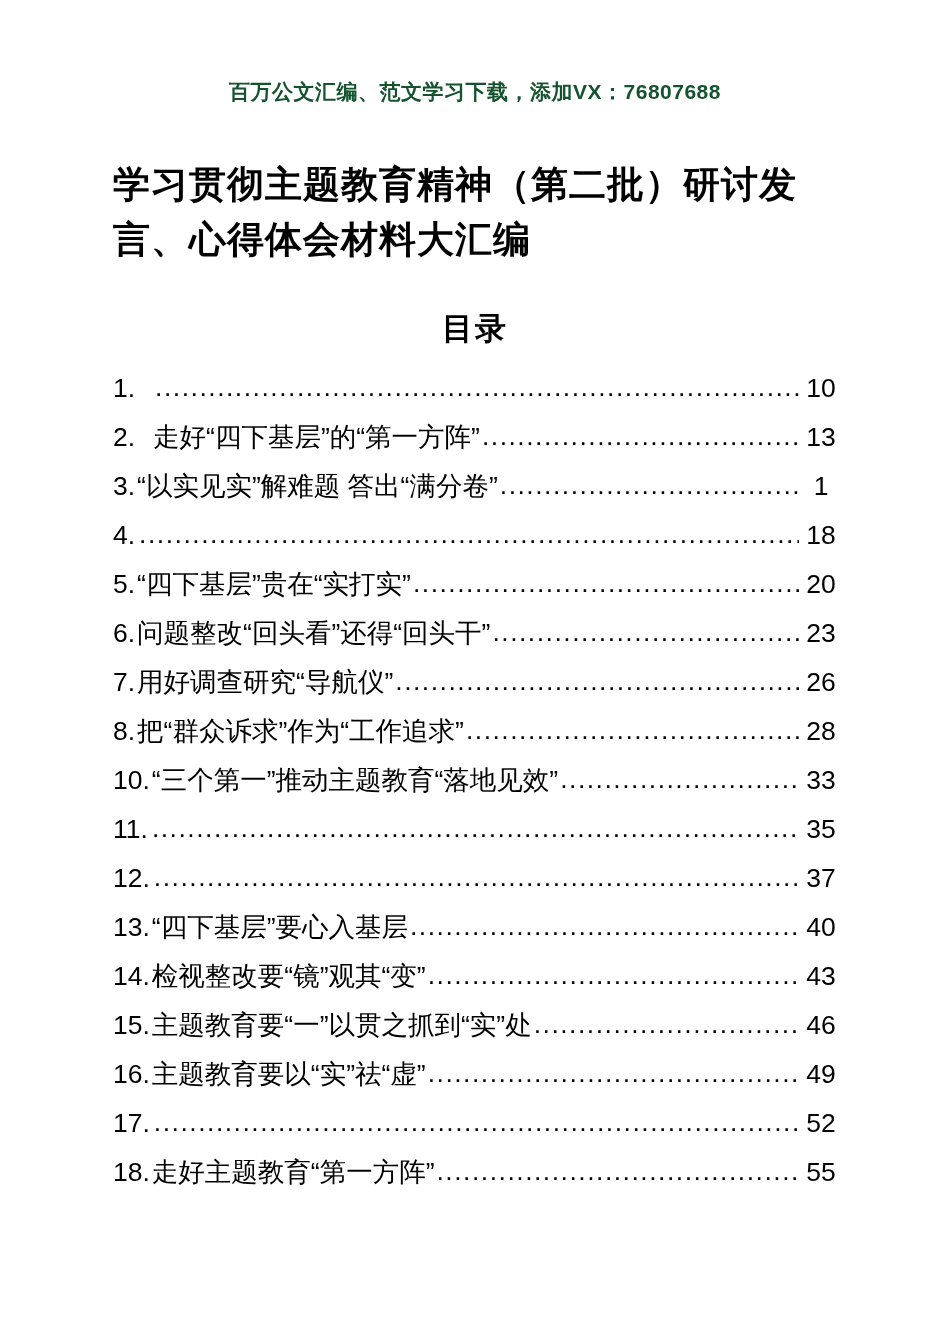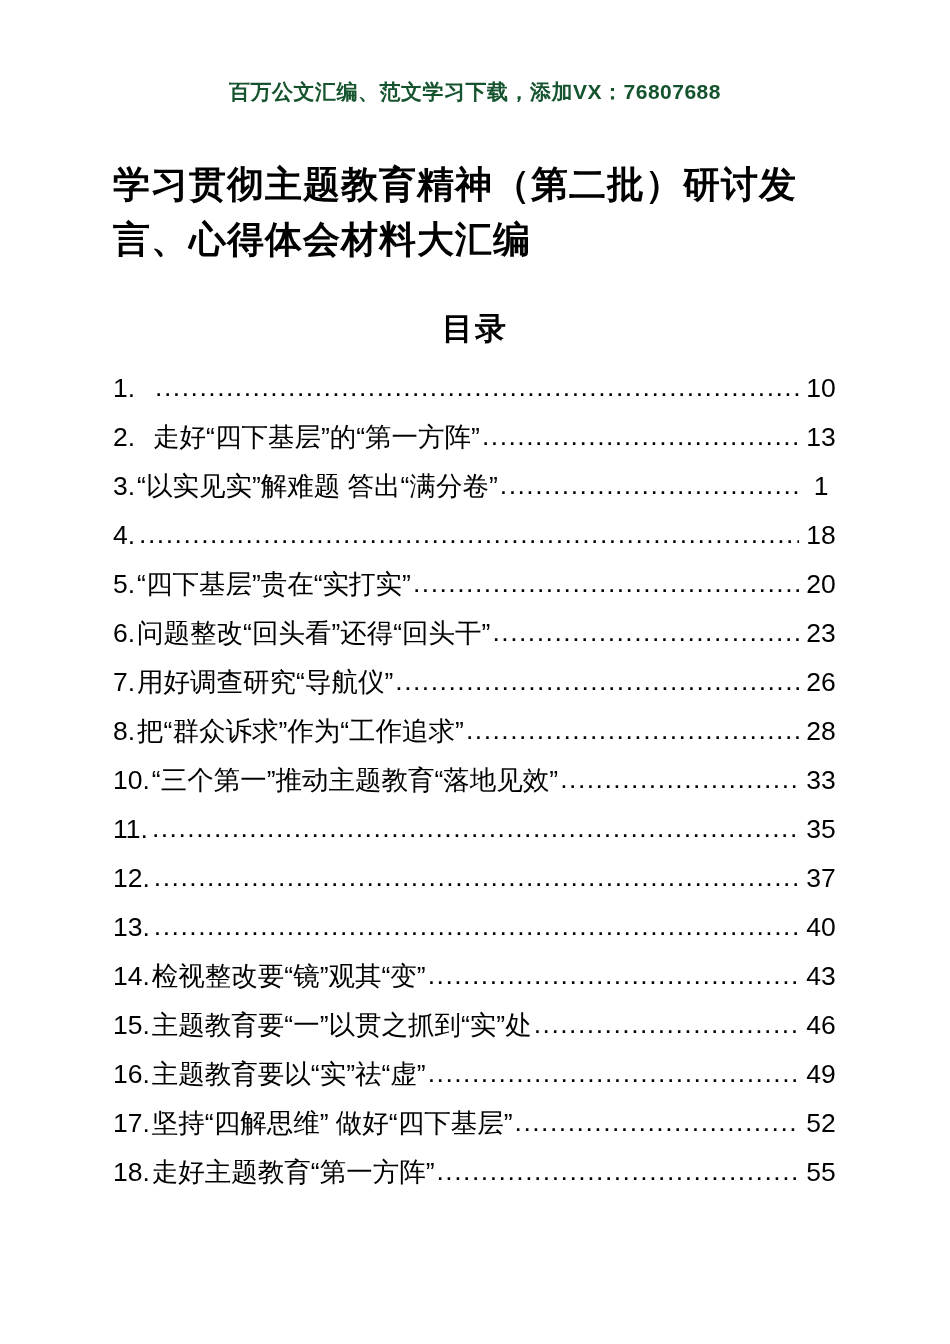--- a/index.html
+++ b/index.html
@@ -155,20 +155,21 @@
         <span class="toc-dots">................................................................................</span>
         <span class="toc-page">35</span>
       </div>
       <div class="toc-item">
         <span class="toc-num">12.</span>
         <span class="toc-dots">................................................................................</span>
         <span class="toc-page">37</span>
       </div>
       <div class="toc-item">
         <span class="toc-num">13.</span>
+        <span class="toc-text">“四下基层”要心入基层</span>
         <span class="toc-dots">................................................................................</span>
         <span class="toc-page">40</span>
       </div>
       <div class="toc-item">
         <span class="toc-num">14.</span>
         <span class="toc-text">检视整改要“镜”观其“变”</span>
         <span class="toc-dots">................................................................................</span>
         <span class="toc-page">43</span>
       </div>
       <div class="toc-item">
@@ -178,21 +179,20 @@
         <span class="toc-page">46</span>
       </div>
       <div class="toc-item">
         <span class="toc-num">16.</span>
         <span class="toc-text">主题教育要以“实”祛“虚”</span>
         <span class="toc-dots">................................................................................</span>
         <span class="toc-page">49</span>
       </div>
       <div class="toc-item">
         <span class="toc-num">17.</span>
-        <span class="toc-text">坚持“四解思维” 做好“四下基层”</span>
         <span class="toc-dots">................................................................................</span>
         <span class="toc-page">52</span>
       </div>
       <div class="toc-item">
         <span class="toc-num">18.</span>
         <span class="toc-text">走好主题教育“第一方阵”</span>
         <span class="toc-dots">................................................................................</span>
         <span class="toc-page">55</span>
       </div>
     </div>

